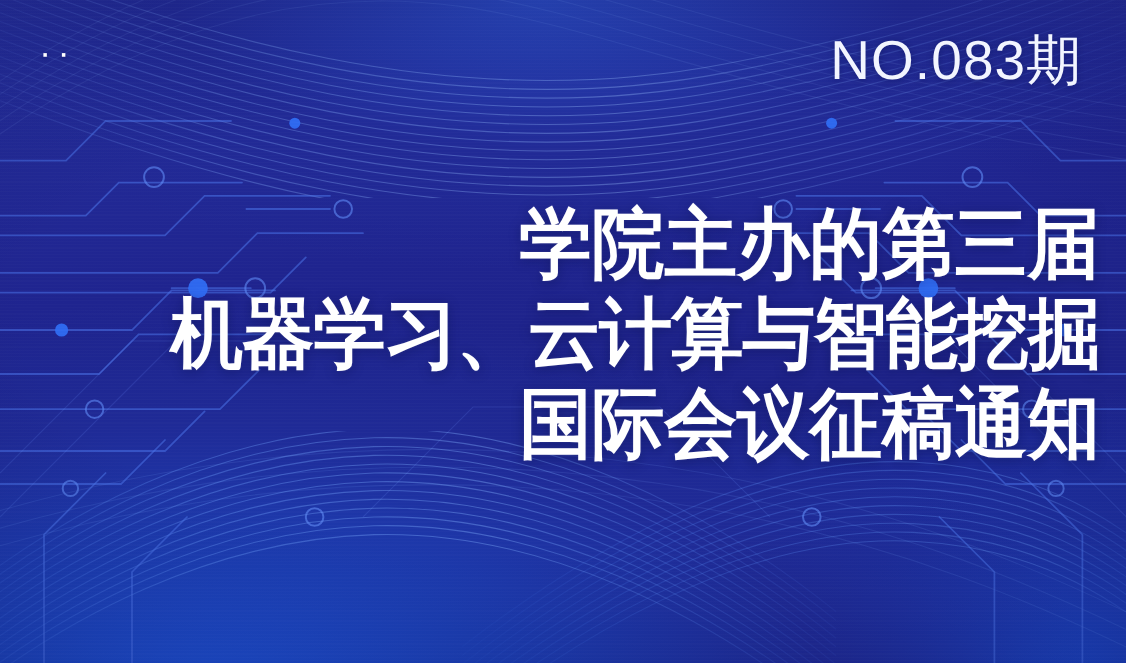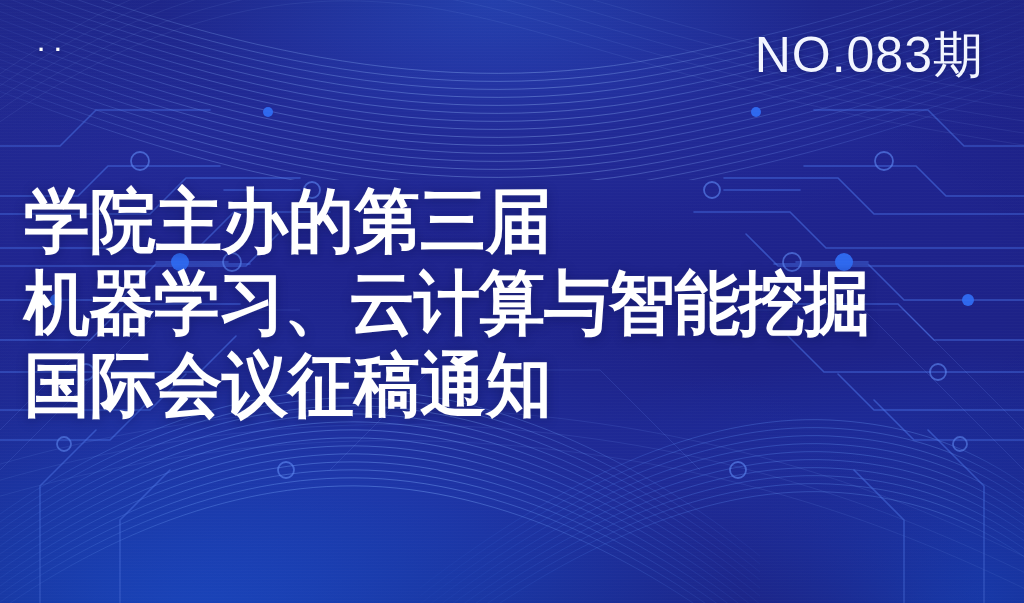--- a/index.html
+++ b/index.html
@@ -74,21 +74,21 @@
     white-space:nowrap;
     margin-top:-8px;
     text-shadow:0 1px 6px rgba(10,14,70,.35);
   }
 
   
   .title-block{
     position:absolute;
     left:0; right:0; top:186px;
     z-index:9;
-    text-align:left;
+    text-align:right;
     padding:0 24px;
   }
   .t-line{
     color:#ffffff;
     font-weight:bold;
     line-height:1.0;
     white-space:nowrap;
     letter-spacing:0px;
     text-shadow:0 2px 10px rgba(8,12,70,.40), 0 0 2px rgba(255,255,255,.12);
     transform:scaleY(1.06);

